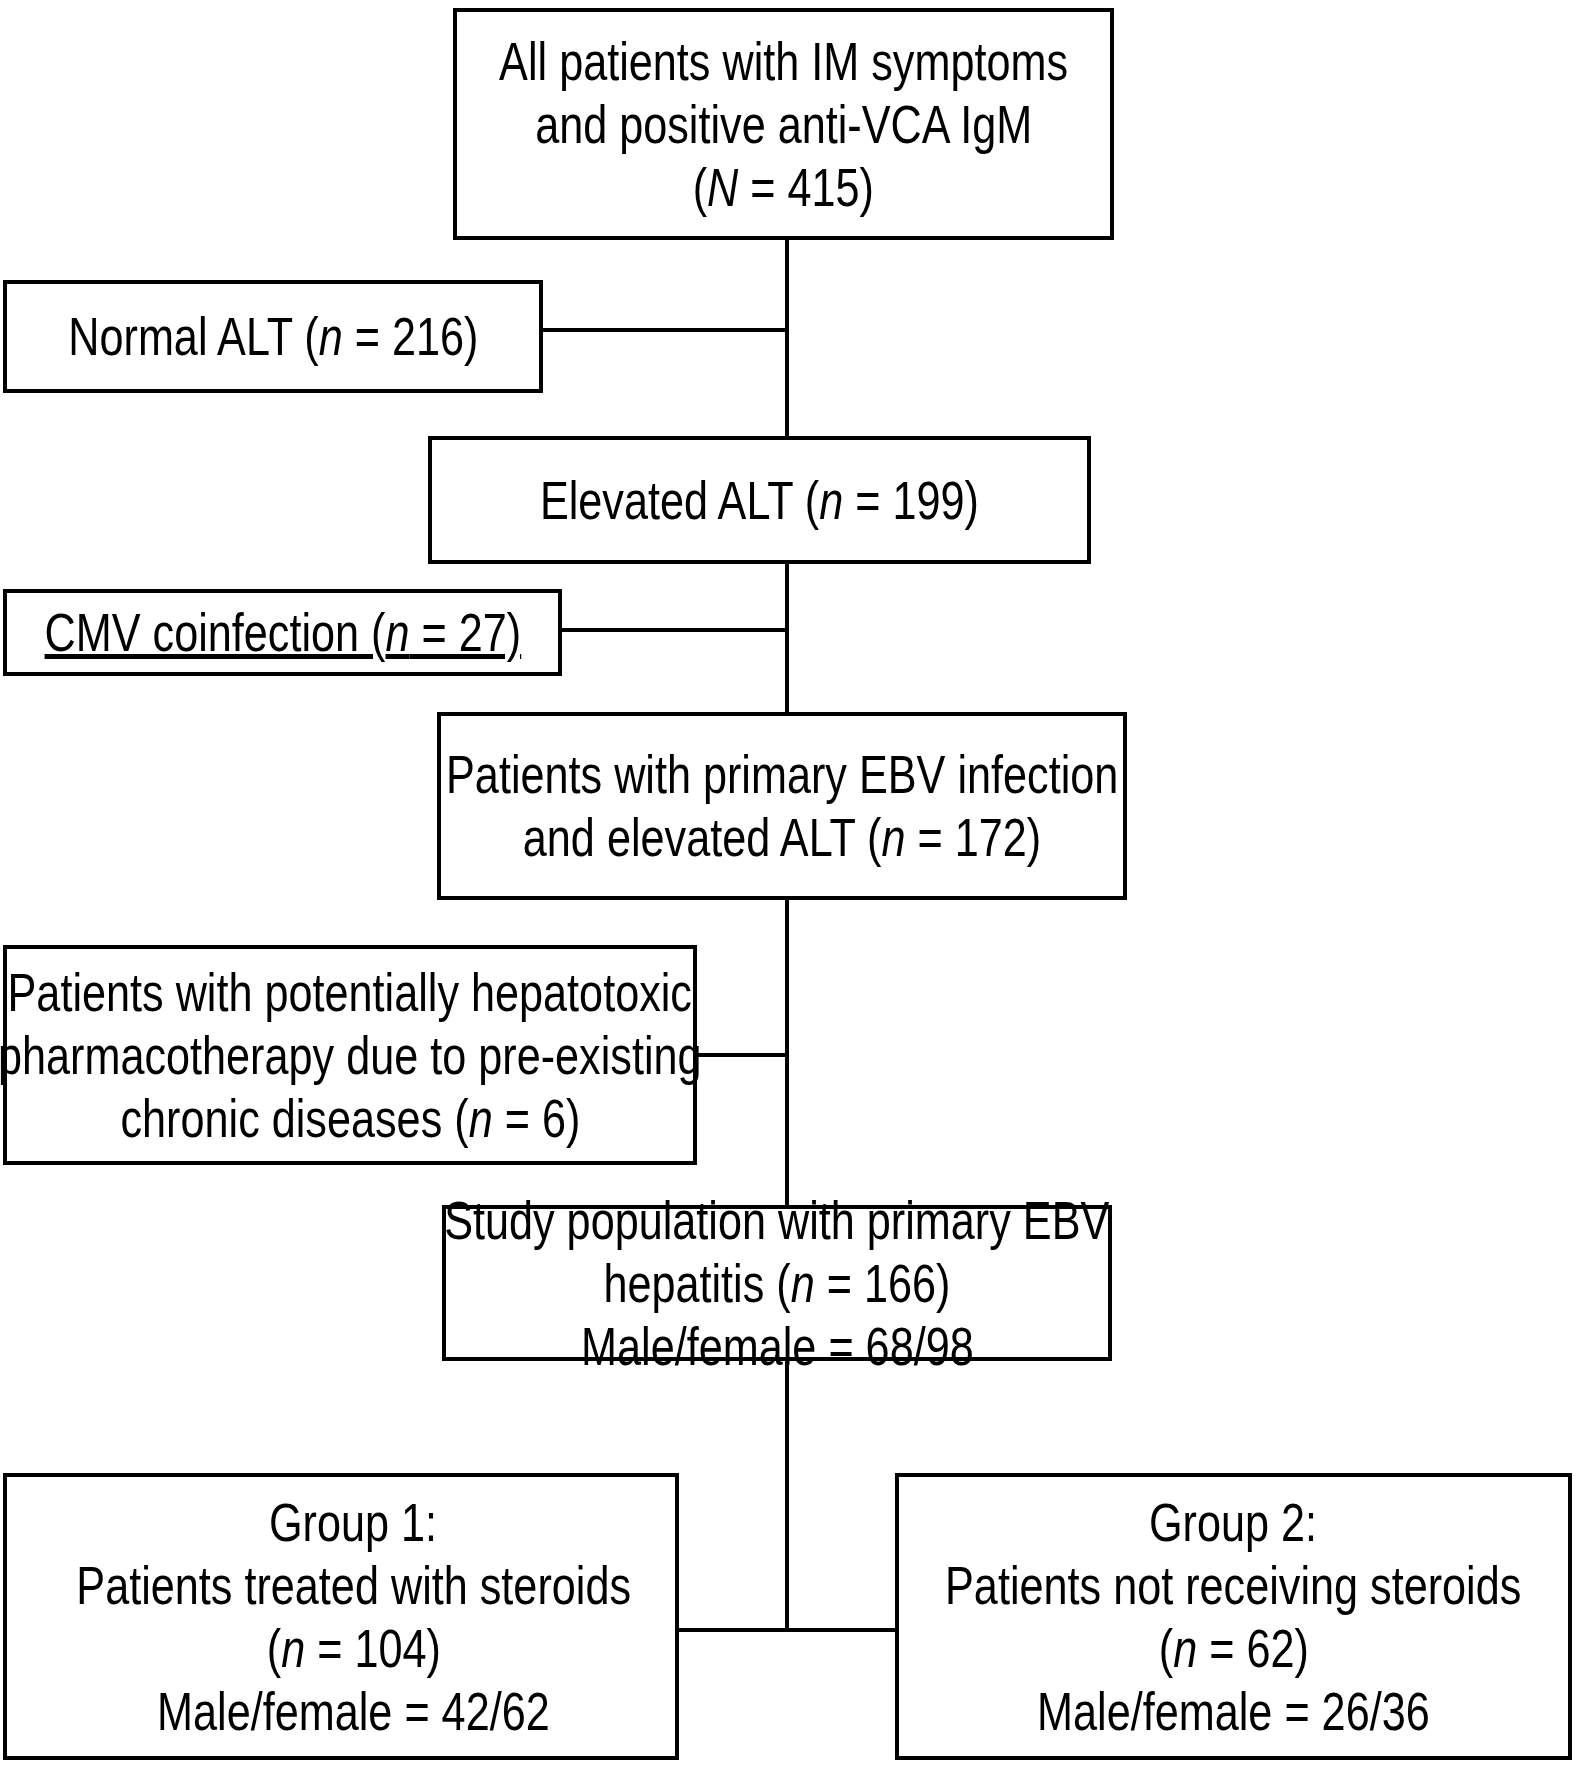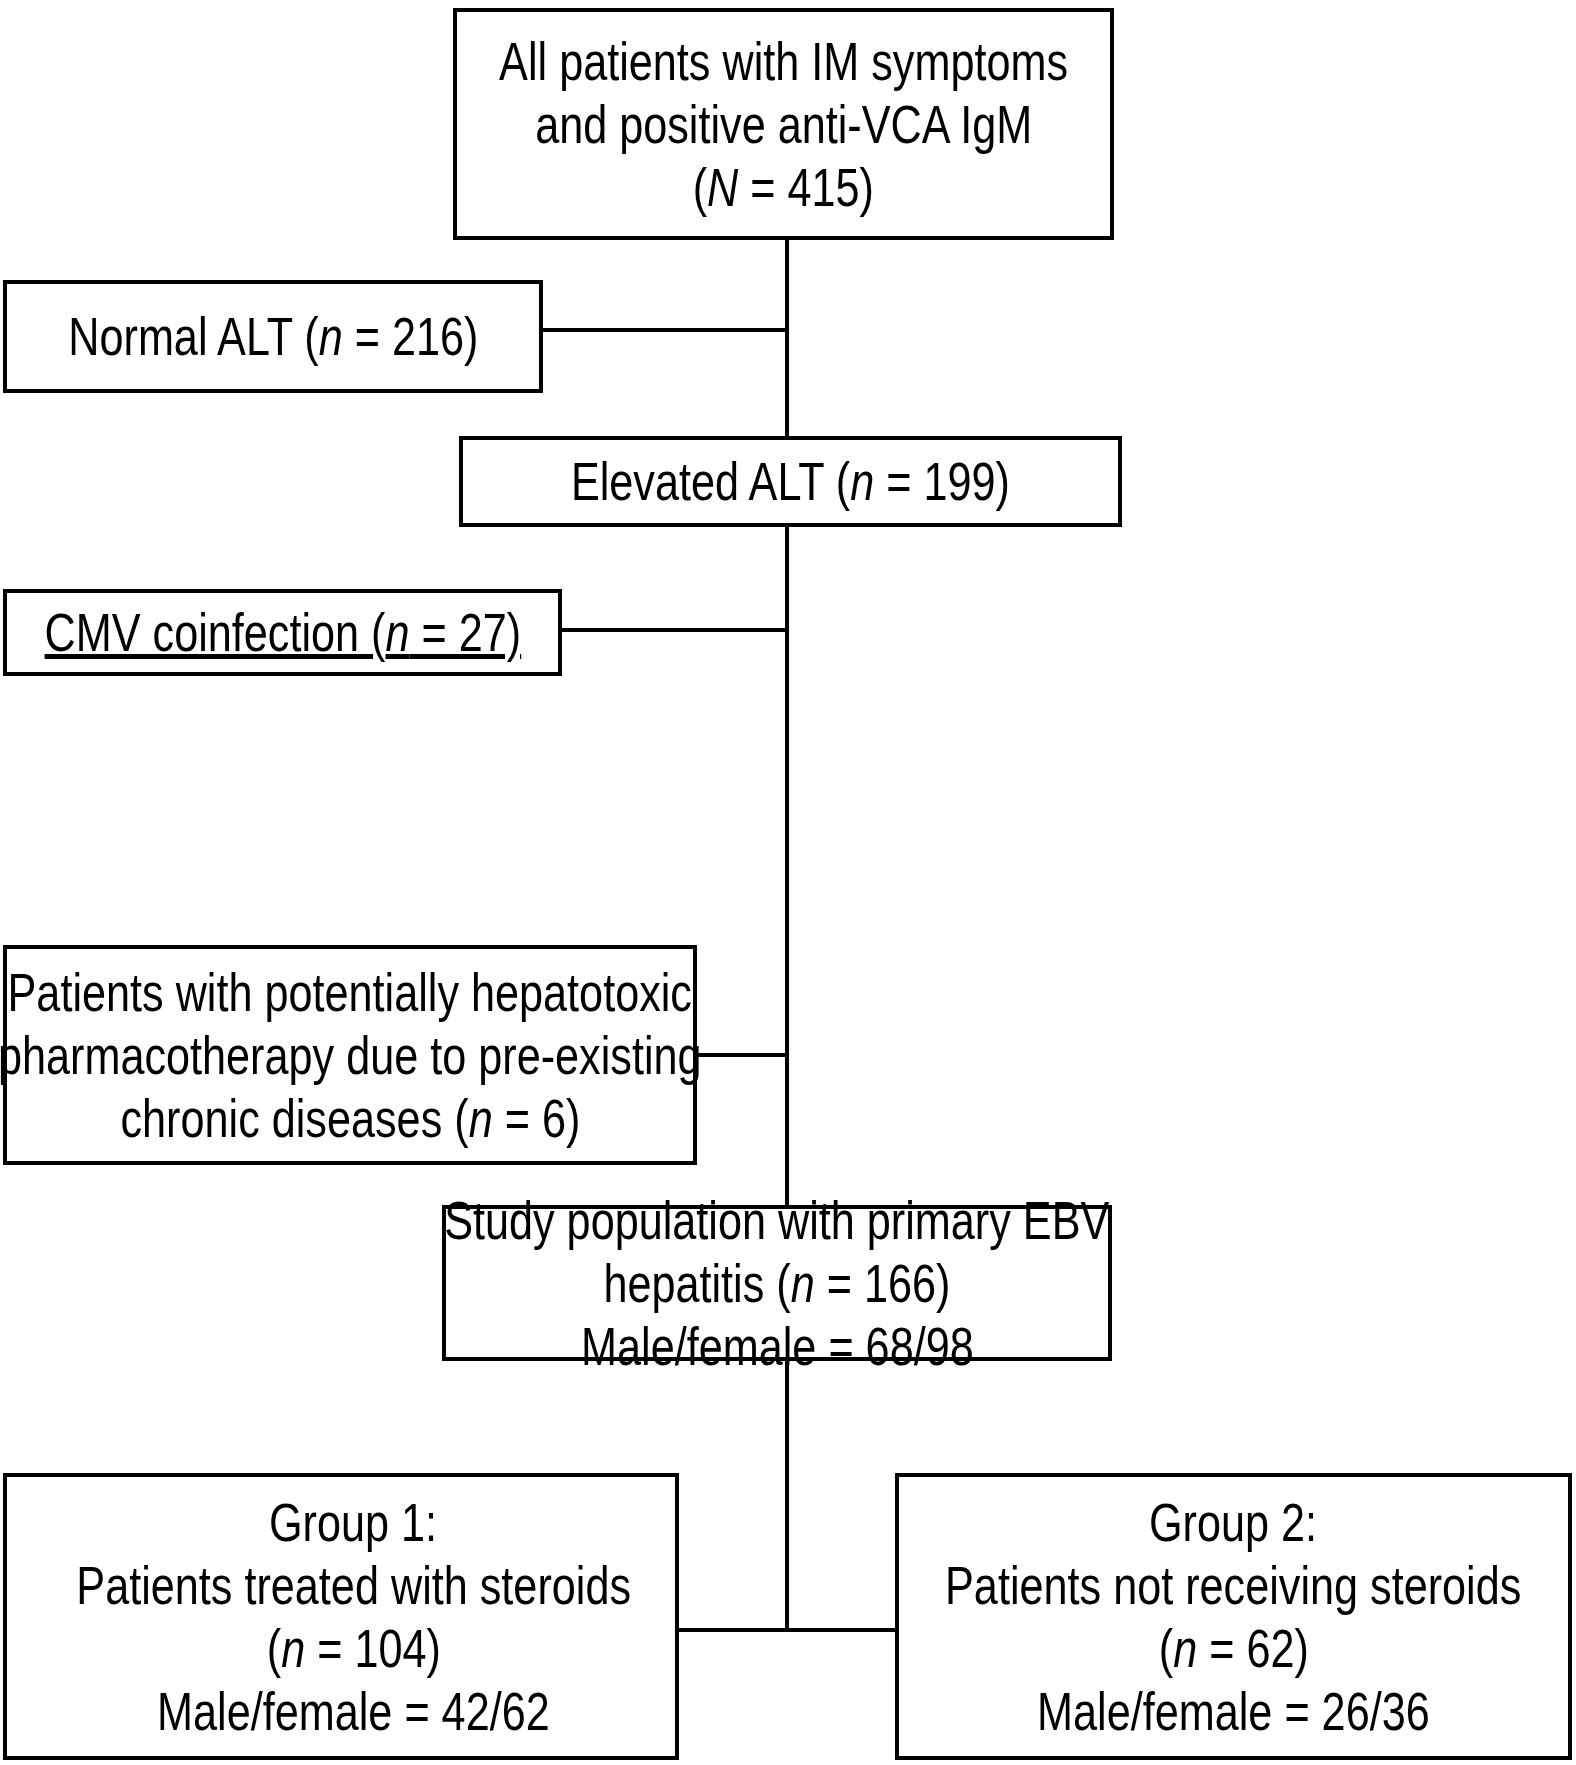--- a/index.html
+++ b/index.html
@@ -37,21 +37,21 @@
   }
   .var { font-style: italic; }
   .connector {
     position: absolute;
     background: #000000;
     z-index: 1;
   }
   
   #box-all-patients { left: 453px; top: 8px;    width: 661px; height: 232px; }
   #box-normal-alt   { left: 3px;   top: 280px;  width: 540px; height: 113px; }
-  #box-elevated-alt { left: 459px; top: 436px;  width: 663px; height: 91px; }
+  #box-elevated-alt { left: 428px; top: 436px;  width: 663px; height: 128px; }
   #box-cmv          { left: 3px;   top: 589px;  width: 559px; height: 87px; text-decoration: underline;  }
   #box-ebv          { left: 437px; top: 712px;  width: 690px; height: 188px; }
   #box-hepatotoxic  { left: 3px;   top: 945px;  width: 694px; height: 220px; }
   #box-study        { left: 442px; top: 1205px; width: 670px; height: 156px; }
   #box-group1       { left: 3px;   top: 1473px; width: 676px; height: 287px; padding-left: 25px; }
   #box-group2       { left: 895px; top: 1473px; width: 677px; height: 287px; }
   
   #line-spine        { left: 785px; top: 240px;  width: 4px;   height: 1392px; }
   #line-normal-alt   { left: 543px; top: 328px;  width: 244px; height: 4px; }
   #line-cmv          { left: 562px; top: 628px;  width: 225px; height: 4px; }
@@ -80,20 +80,24 @@
   </div>
 
   <div class="box" id="box-elevated-alt">
     <span class="bline"><span>Elevated ALT (</span><span class="var">n</span><span> = 199)</span></span>
   </div>
 
   <div class="box" id="box-cmv">
     <span class="bline"><span>CMV coinfection (</span><span class="var">n</span><span> = 27)</span></span>
   </div>
 
+  <div class="box" id="box-ebv">
+    <span class="bline"><span>Patients with primary EBV infection</span></span>
+    <span class="bline"><span>and elevated ALT (</span><span class="var">n</span><span> = 172)</span></span>
+  </div>
 
   <div class="box" id="box-hepatotoxic">
     <span class="bline"><span>Patients with potentially hepatotoxic</span></span>
     <span class="bline"><span>pharmacotherapy due to pre-existing</span></span>
     <span class="bline"><span>chronic diseases (</span><span class="var">n</span><span> = 6)</span></span>
   </div>
 
   <div class="box" id="box-study">
     <span class="bline"><span>Study population with primary EBV</span></span>
     <span class="bline"><span>hepatitis (</span><span class="var">n</span><span> = 166)</span></span>

